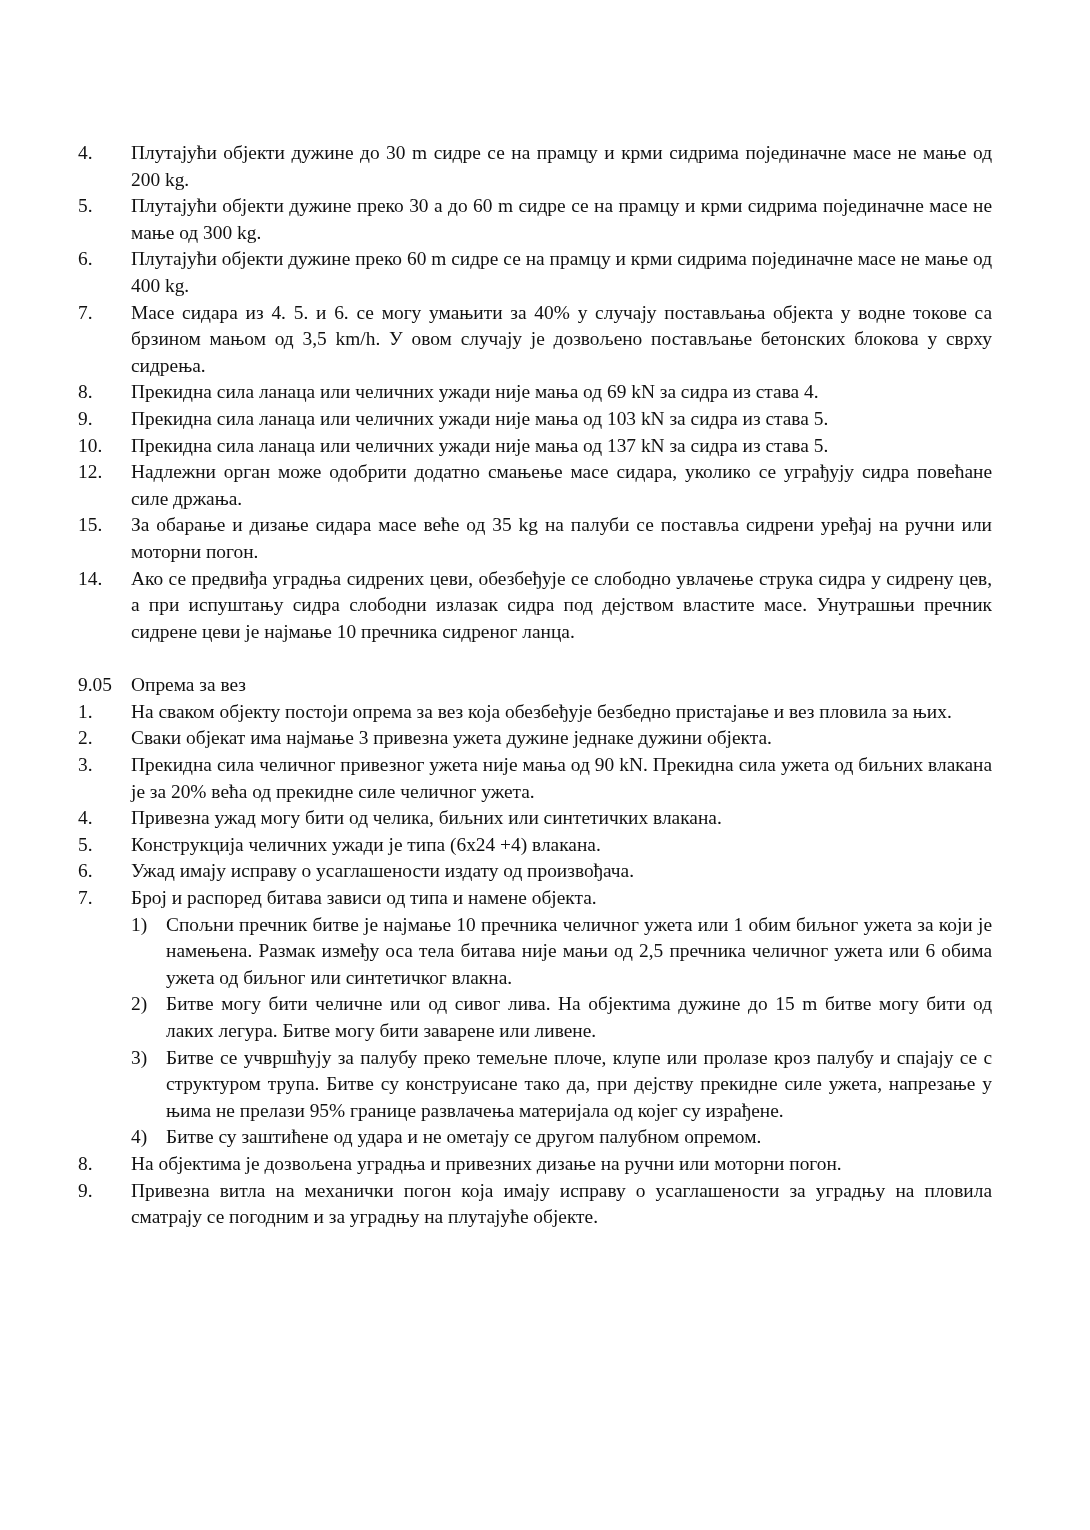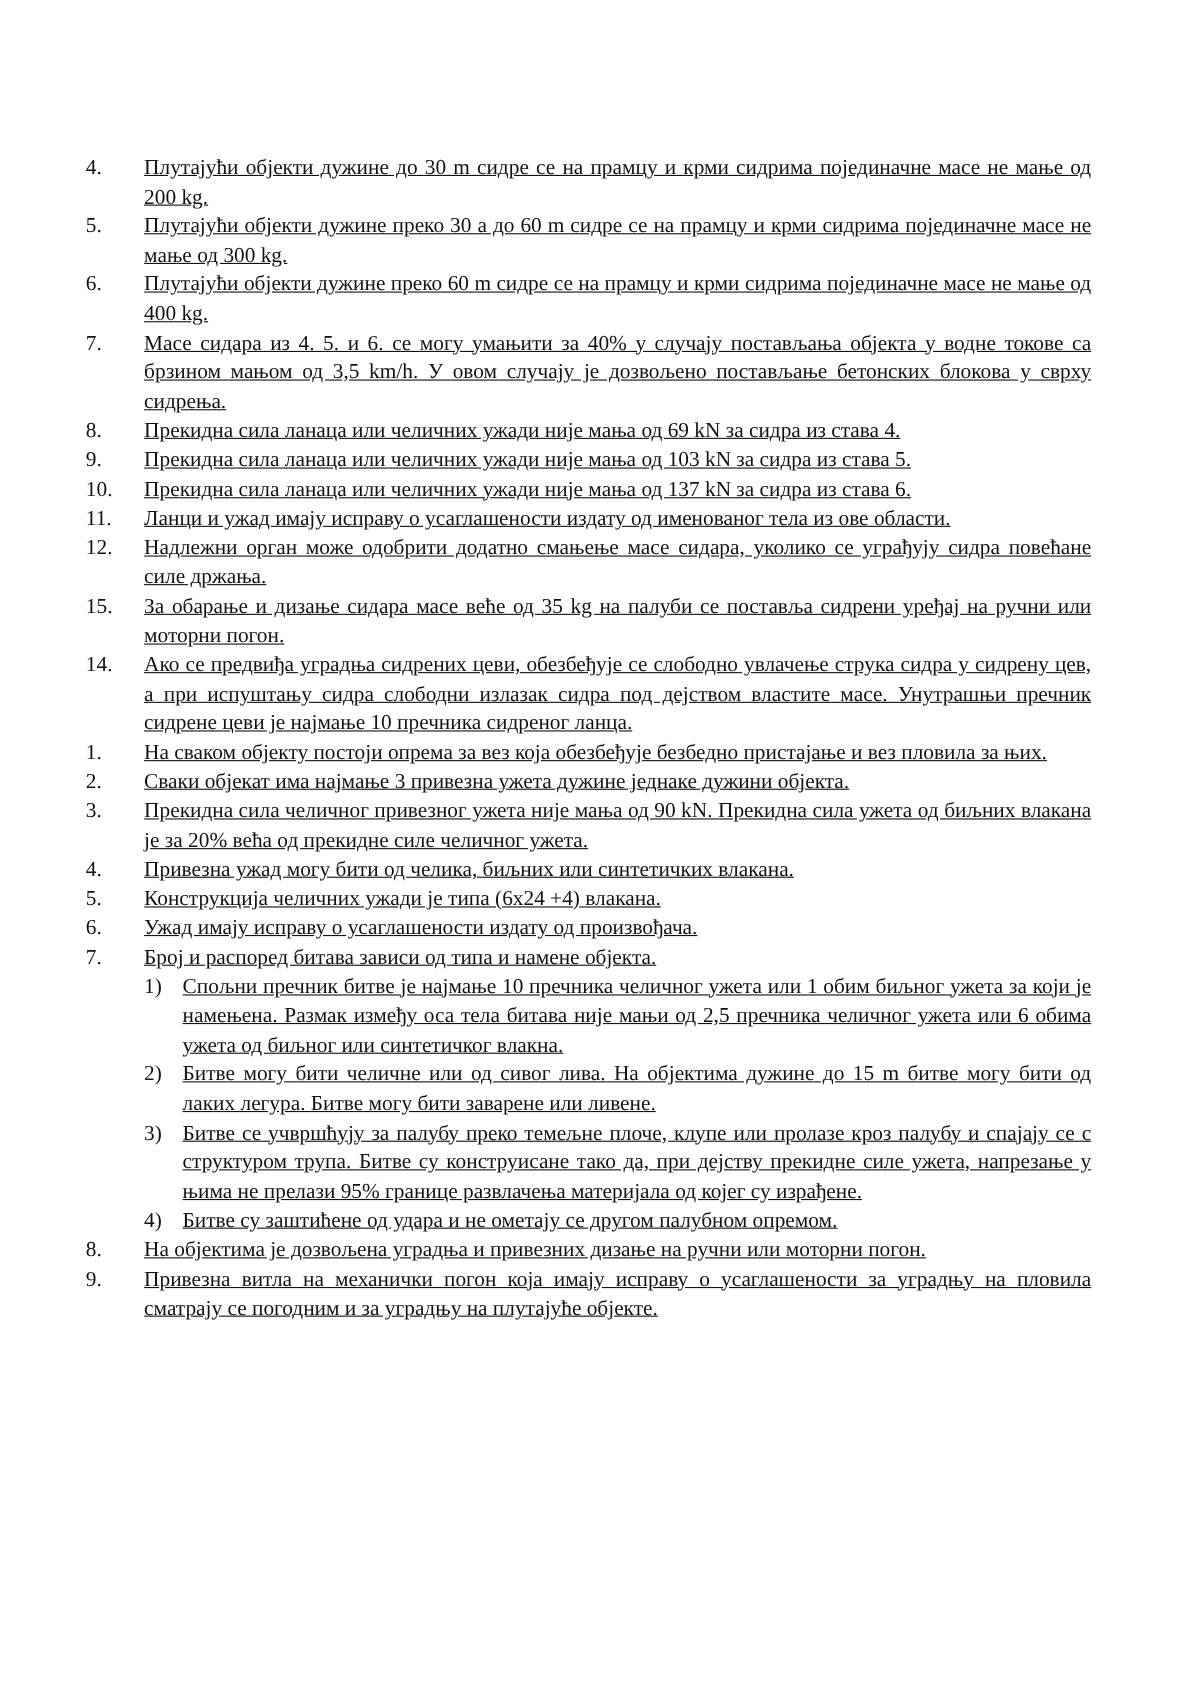--- a/index.html
+++ b/index.html
@@ -6,21 +6,21 @@
   body {
     width: 1090px; height: 1530px; position: relative; overflow: hidden;
     font-family: "Liberation Serif", serif; color: #111111;
   }
   .page {
     position: absolute; left: 78px; top: 140px; width: 914px;
     font-size: 19.4px; line-height: 26.6px;
   }
   .item { display: flex; }
   .num { width: 53px; flex: none; }
-  .txt { flex: 1; text-align: justify; text-decoration: underline; }
+  .txt { flex: 1; text-align: justify; }
   .section { margin-top: 27px; display: flex; }
   .section .num { width: 53px; }
   .subitem { display: flex; margin-left: 53px; }
   .subnum { width: 35px; flex: none; }
 </style>
 </head>
 <body>
 
 <div class="page">
 
@@ -44,40 +44,40 @@
     <div class="item">
         <span class="num">8.</span>
         <span class="txt">Прекидна сила ланаца или челичних ужади није мања од 69 kN за сидра из става 4.</span>
       </div>
     <div class="item">
         <span class="num">9.</span>
         <span class="txt">Прекидна сила ланаца или челичних ужади није мања од 103 kN за сидра из става 5.</span>
       </div>
     <div class="item">
         <span class="num">10.</span>
-        <span class="txt">Прекидна сила ланаца или челичних ужади није мања од 137 kN за сидра из става 6.</span>
-      </div>
-    <div class="item">
-        <span class="num">11.</span>
-        <span class="txt">Ланци и ужад имају исправу о усаглашености издату од именованог тела из ове области.</span>
+        <span class="txt">Прекидна сила ланаца или челичних ужади није мања од 137 kN за сидра из става 5.</span>
       </div>
     <div class="item">
         <span class="num">12.</span>
         <span class="txt">Надлежни орган може одобрити додатно смањење масе сидара, уколико се уграђују сидра повећане силе држања.</span>
       </div>
     <div class="item">
         <span class="num">15.</span>
         <span class="txt">За обарање и дизање сидара масе веће од 35 kg на палуби се поставља сидрени уређај на ручни или моторни погон.</span>
       </div>
     <div class="item">
         <span class="num">14.</span>
         <span class="txt">Ако се предвиђа уградња сидрених цеви, обезбеђује се слободно увлачење струка сидра у сидрену цев, а при испуштању сидра слободни излазак сидра под дејством властите масе. Унутрашњи пречник сидрене цеви је најмање 10 пречника сидреног ланца.</span>
       </div>
   </div>
 
+  <div class="section">
+    <span class="num">9.05</span>
+    <span>Опрема за вез</span>
+  </div>
 
   <div>
     <div class="item">
         <span class="num">1.</span>
         <span class="txt">На сваком објекту постоји опрема за вез која обезбеђује безбедно пристајање и вез пловила за њих.</span>
       </div>
     <div class="item">
         <span class="num">2.</span>
         <span class="txt">Сваки објекат има најмање 3 привезна ужета дужине једнаке дужини објекта.</span>
       </div>

